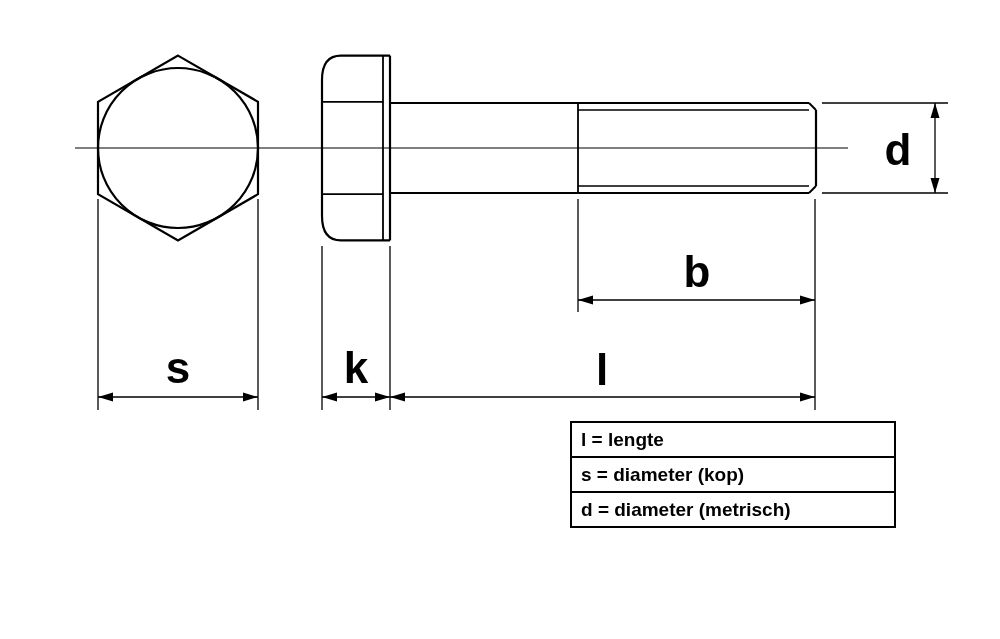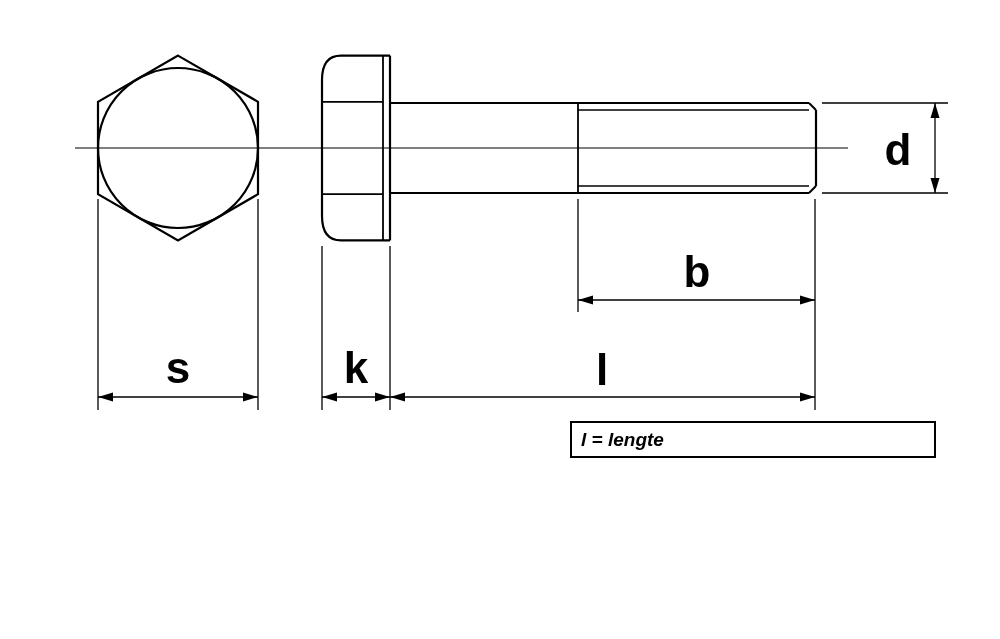--- a/index.html
+++ b/index.html
@@ -32,25 +32,24 @@
     text-anchor: middle;
   }
   .arrowhead {
     fill: #000000;
     stroke: none;
   }
   .legend {
     position: absolute;
     left: 570px;
     top: 421px;
-    width: 366px;
+    width: 326px;
     border: 2px solid #000000;
     box-sizing: border-box;
     background: #ffffff;
-    font-style: italic;
   }
   .legend-row {
     height: 33px;
     line-height: 33px;
     border-bottom: 2px solid #000000;
     padding-left: 9px;
     font-size: 19px;
     font-weight: bold;
     color: #000000;
     white-space: nowrap;
@@ -127,15 +126,17 @@
       <line class="draw-line" x1="935" y1="103" x2="935" y2="193" stroke-width="1.3"></line>
       <polygon class="arrowhead" points="935,103 930.5,118 939.5,118"></polygon>
       <polygon class="arrowhead" points="935,193 930.5,178 939.5,178"></polygon>
       <text class="dim-label" x="898" y="165">d</text>
     </g>
 
   </svg>
 
   <div class="legend">
     <div class="legend-row">l = lengte</div>
+    <div class="legend-row">s = diameter (kop)</div>
+    <div class="legend-row">d = diameter (metrisch)</div>
   </div>
 
 </div>
 
 </body></html>

